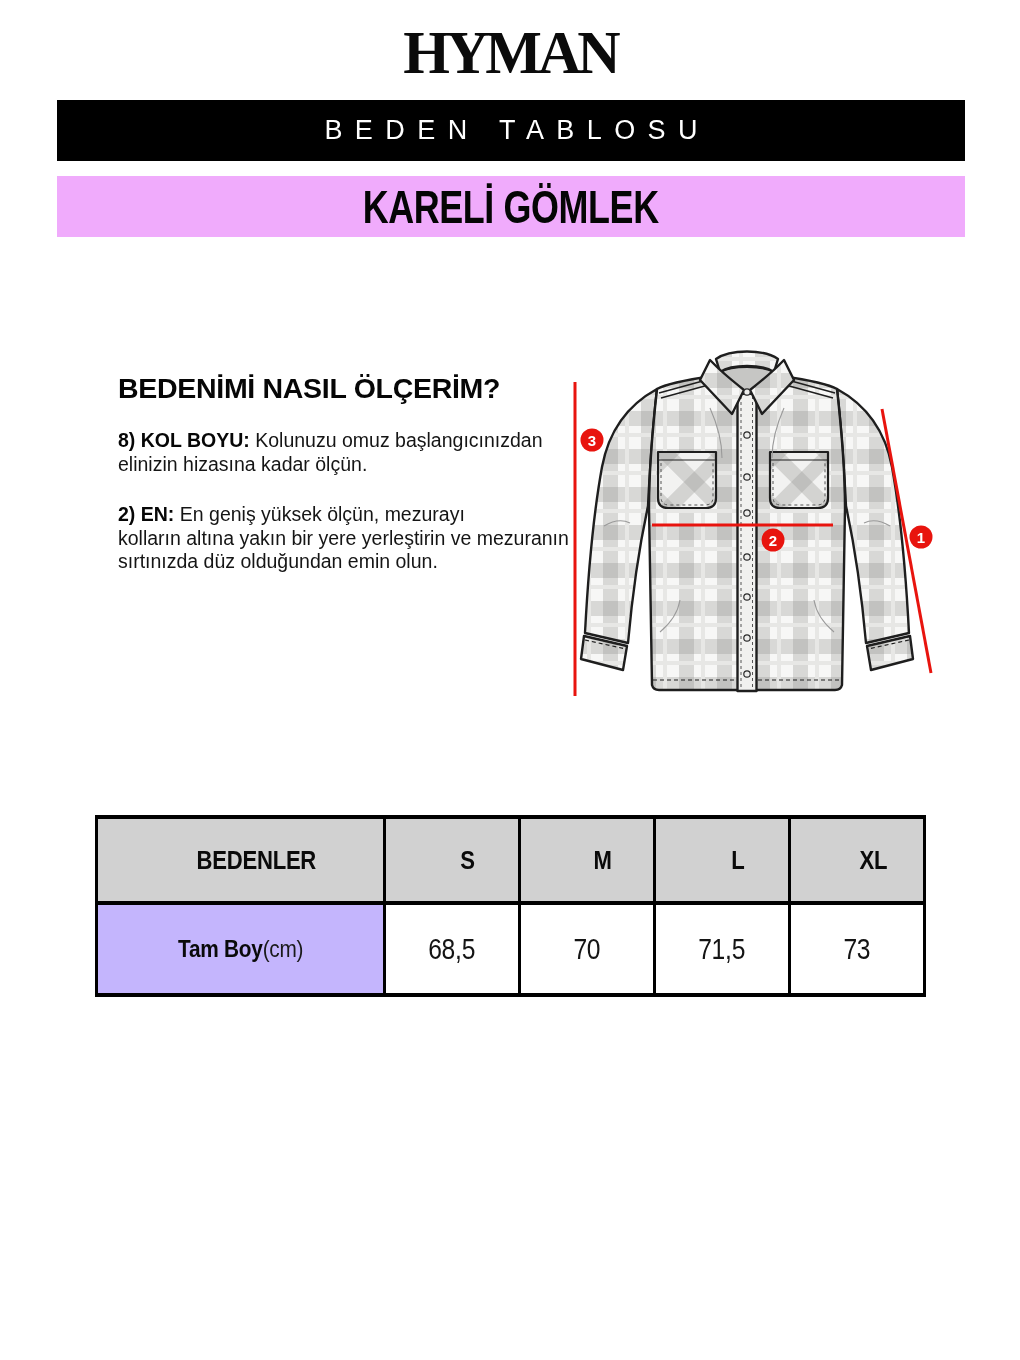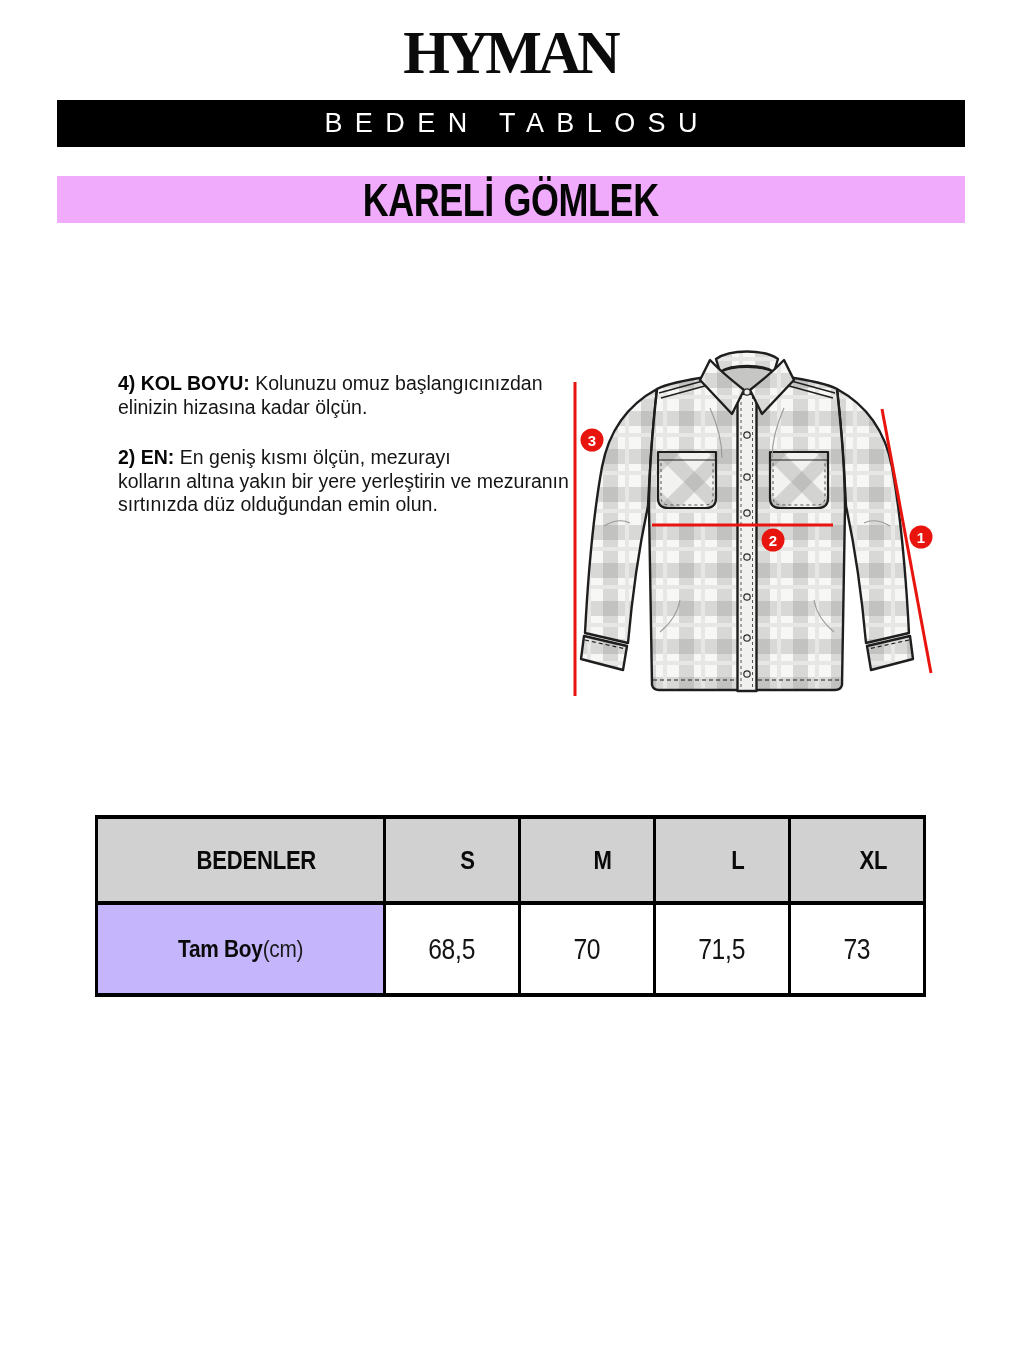--- a/index.html
+++ b/index.html
@@ -9,21 +9,21 @@
   }
   
   .logo{
     position:absolute;left:0;top:16px;width:1020px;height:74px;
     display:flex;align-items:center;justify-content:center;
     font-family:"Liberation Serif","DejaVu Serif",serif;
     font-weight:bold;font-size:60px;letter-spacing:-4px;color:#0b0b0b;
     transform:scaleY(1.02);
   }
   
-  .bar{position:absolute;left:57px;width:908px;height:47px;display:flex;align-items:center;justify-content:center;}
+  .bar{position:absolute;left:57px;width:908px;height:61px;display:flex;align-items:center;justify-content:center;}
   .bar-black{top:100px;background:#000000;}
   .bar-black span{color:#ffffff;font-size:27px;letter-spacing:0.46em;margin-left:0.46em;font-weight:400;}
   .bar-gray{top:176px;background:#f0abfc;}
   .bar-gray span{
     color:#050505;font-size:46px;font-weight:bold;letter-spacing:-0.5px;
     display:inline-block;transform:scaleX(0.78);transform-origin:center;white-space:nowrap;
   }
   
   .howto{position:absolute;left:118px;top:372px;width:470px;}
   .howto h2{margin:0 0 24px 0;font-size:28.5px;font-weight:bold;letter-spacing:-0.3px;color:#060606;}
@@ -62,23 +62,24 @@
 
   <div class="bar bar-black">
     <span>BEDEN TABLOSU</span>
   </div>
 
   <div class="bar bar-gray">
     <span>KARELİ GÖMLEK</span>
   </div>
 
   <div class="howto">
-    <p class="step"><span class="lbl">4) KOL BOYU:</span> <span class="txt">Kolunuzu omuz başlangıcınızdan
+    <h2>BEDENİMİ NASIL ÖLÇERİM?</h2>
+    <p class="step"><span class="lbl">8) KOL BOYU:</span> <span class="txt">Kolunuzu omuz başlangıcınızdan
 elinizin hizasına kadar ölçün.</span></p>
-    <p class="step"><span class="lbl">2) EN:</span> <span class="txt">En geniş kısmı ölçün, mezurayı
+    <p class="step"><span class="lbl">2) EN:</span> <span class="txt">En geniş yüksek ölçün, mezurayı
 kolların altına yakın bir yere yerleştirin ve mezuranın
 sırtınızda düz olduğundan emin olun.</span></p>
   </div>
 
   <svg class="diagram" viewBox="0 0 410 380" xmlns="http://www.w3.org/2000/svg">
     <defs>
       <pattern id="pl" width="38" height="38" patternUnits="userSpaceOnUse">
         <rect width="38" height="38" fill="#f7f7f6"></rect>
         <rect x="5" width="15" height="38" fill="#d8d8d6"></rect>
         <rect y="5" width="38" height="15" fill="#d8d8d6"></rect>

